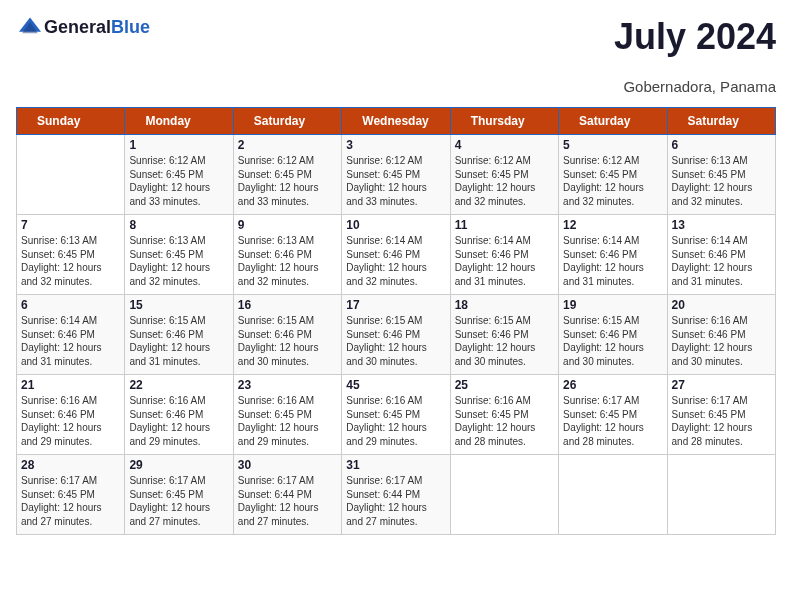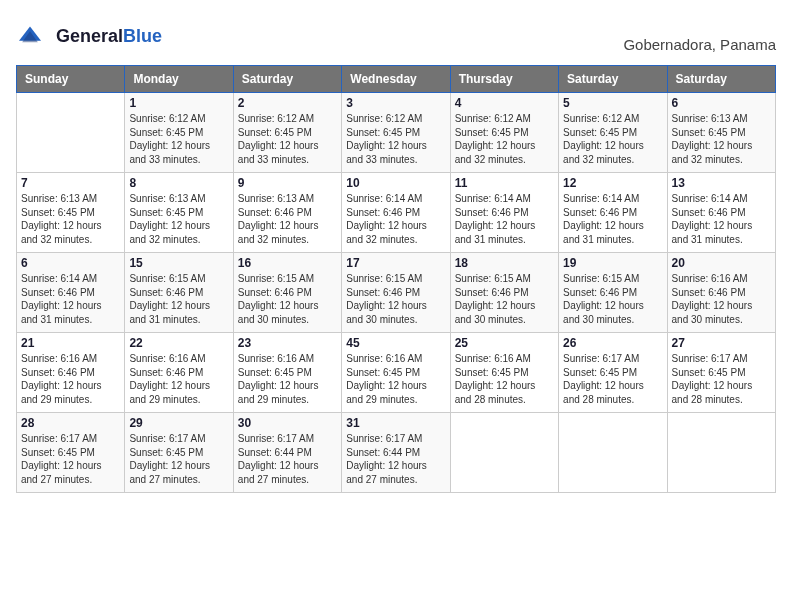--- a/index.html
+++ b/index.html
@@ -12,22 +12,21 @@
     }
     .header {
       display: flex;
       justify-content: space-between;
       align-items: flex-start;
       margin-bottom: 12px;
     }
     .logo {
       display: flex;
       align-items: center;
-      gap: 12px;
-      margin-top: 9px;
+      gap: 0;
     }
     .logo-text-general {
       font-size: 18px;
       font-weight: bold;
       color: #1a1a2e;
     }
     .logo-text-blue {
       font-size: 18px;
       font-weight: bold;
       color: #2563c0;
@@ -49,23 +48,23 @@
       font-size: 15px;
       color: #444;
       margin-top: 20px;
     }
     table {
       width: 100%;
       border-collapse: collapse;
       font-size: 11px;
     }
     thead tr th {
-      background-color: #737373;
+      background-color: #c2410c;
       color: #fff;
-      padding: 6px 8px;
+      padding: 6px 20px;
       text-align: left;
       font-size: 12px;
       font-weight: bold;
       border: 1px solid #2563c0;
     }
     tbody tr td {
       border: 1px solid #ccc;
       vertical-align: top;
       padding: 3px 4px;
       height: 80px;
@@ -98,20 +97,21 @@
   <div class="logo">
     <svg class="logo-icon" width="32" height="28" viewBox="0 0 32 28">
       <polygon points="16,2 30,20 2,20" fill="#2563c0"></polygon>
       <polygon points="16,8 26,22 6,22" fill="#1a3a7a" opacity="0.5"></polygon>
     </svg>
     <div>
       <span class="logo-text-general">General</span><span class="logo-text-blue">Blue</span>
     </div>
   </div>
   <div class="title-block">
+    <div class="month-title">July 2024</div>
     <div class="subtitle">Gobernadora, Panama</div>
   </div>
 </div>
 
 <table>
   <thead>
     <tr id="thead-row">
     <th>Sunday</th>
         <th>Monday</th>
         <th>Saturday</th>

